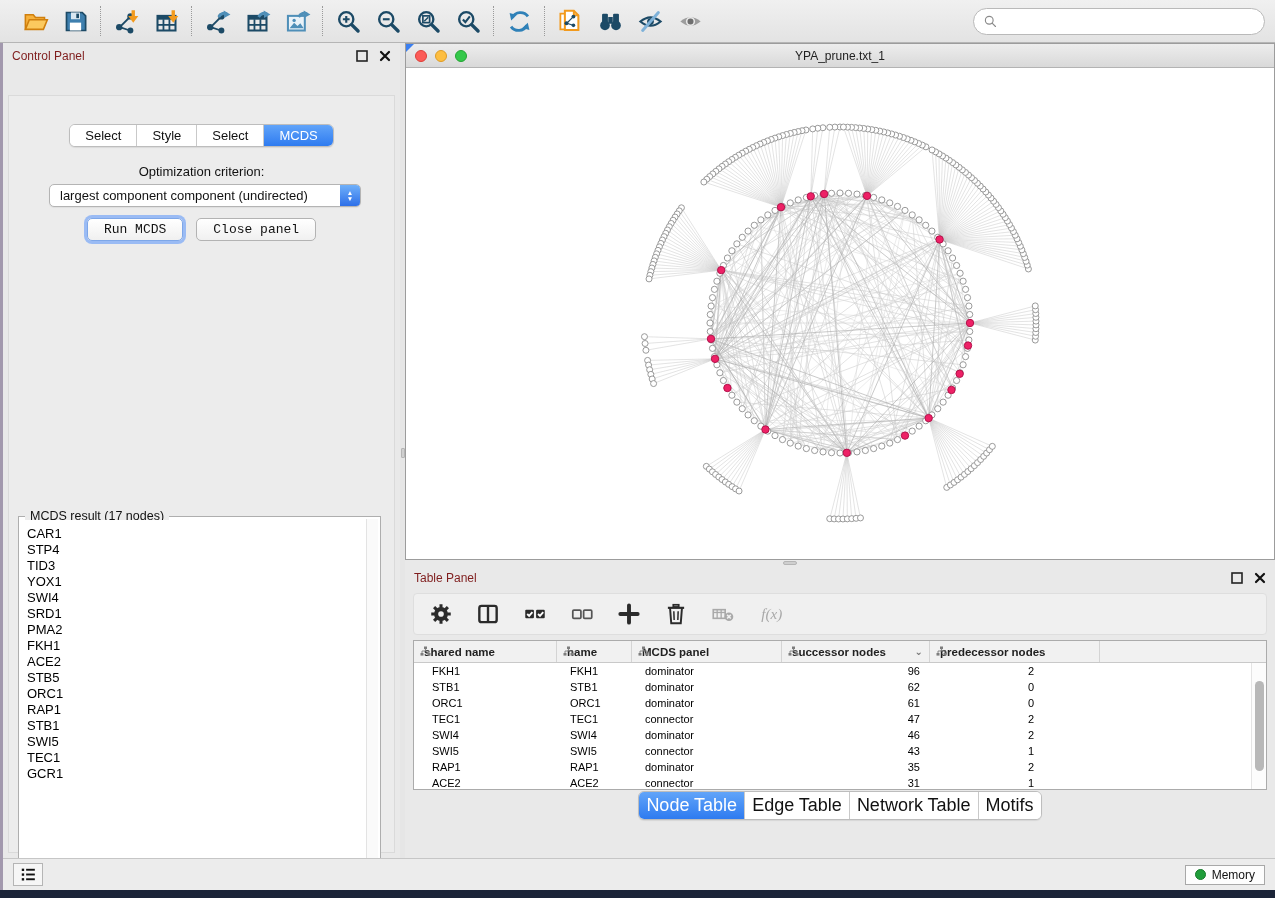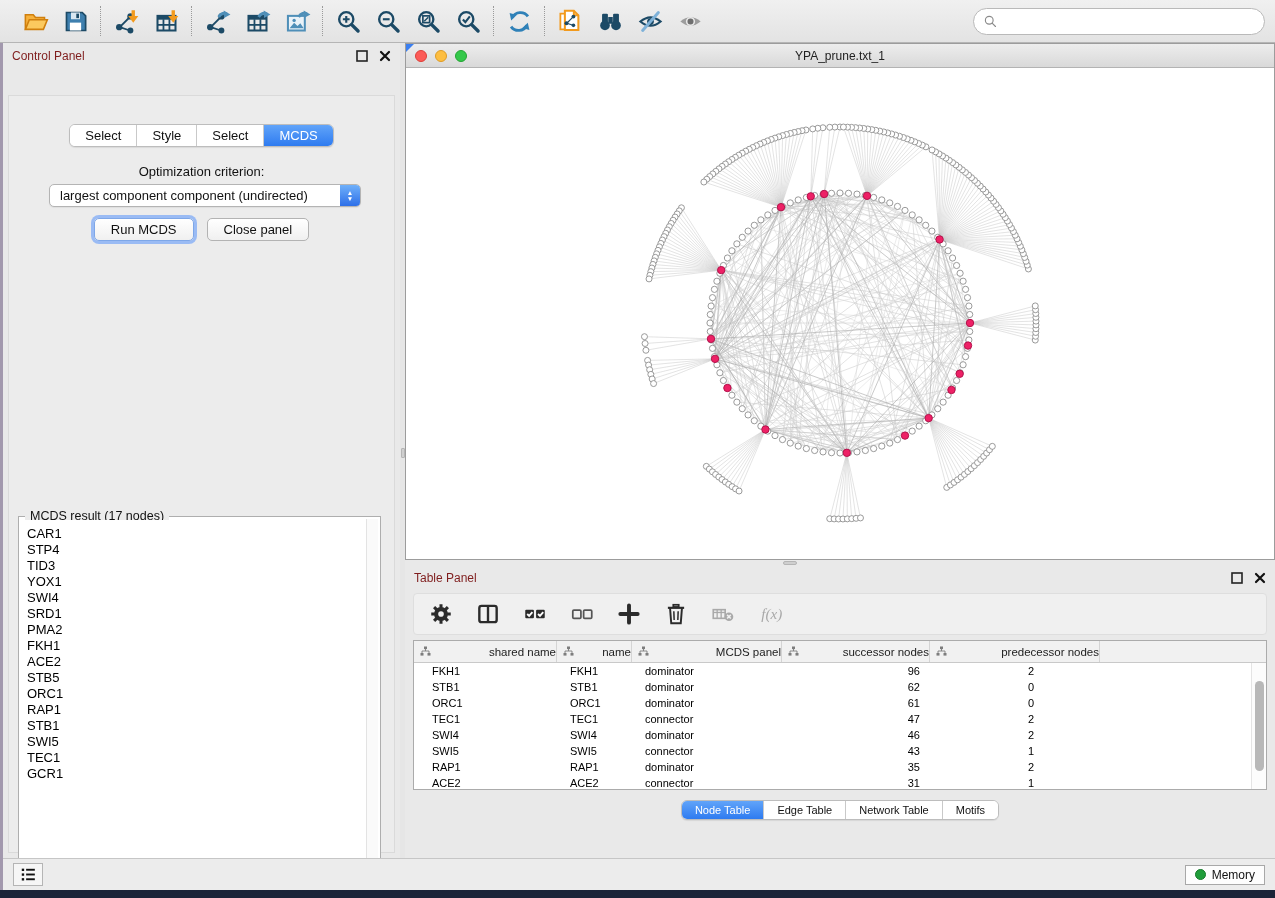--- a/index.html
+++ b/index.html
@@ -26,21 +26,21 @@
   .cp-tabs-row { position:absolute; left:0; top:28px; width:100%; display:flex; justify-content:center; z-index:3; }
   .segmented { display:flex; background:#fff; border:1px solid #bdbdbd; border-radius:6px; overflow:hidden; box-shadow:0 1px 1px rgba(0,0,0,.08); }
   .segmented .seg { padding:3px 15px; font-size:13px; color:#111; border-right:1px solid #c9c9c9; cursor:pointer; background:#fff; white-space:nowrap; }
   .segmented .seg:last-child { border-right:none; }
   .segmented .seg.active { background:linear-gradient(#61a4f9,#2e7bf0); color:#fff; }
   .opt-label { position:absolute; left:0; top:68px; width:100%; text-align:center; font-size:13px; color:#111; }
   .criterion-select { position:absolute; left:40px; top:88px; width:312px; height:23px; background:#fff; border:1px solid #b4b4b4; border-radius:5px; display:flex; align-items:center; cursor:pointer; box-shadow:0 1px 1px rgba(0,0,0,.06); }
   .criterion-select .val { flex:1; font-size:13px; padding-left:10px; color:#111; white-space:nowrap; overflow:hidden; }
   .criterion-select .cap { width:20px; height:21px; border-radius:0 4px 4px 0; background:linear-gradient(#6fb0fa,#2d6fe8); display:flex; flex-direction:column; align-items:center; justify-content:center; color:#fff; font-size:6.5px; line-height:6px; }
   .cp-buttons { position:absolute; left:0; top:122px; width:100%; display:flex; justify-content:center; gap:13px; }
-  .mac-btn { height:23px; padding:0 16px; background:linear-gradient(#ffffff,#f0f0f0); border:1px solid #b3b3b3; border-radius:5px; font-size:13px; color:#111; cursor:pointer; font-family:Liberation Sans, sans-serif; }
+  .mac-btn { height:23px; padding:0 16px; background:linear-gradient(#ffffff,#f0f0f0); border:1px solid #b3b3b3; border-radius:5px; font-size:13px; color:#111; cursor:pointer; font-family:Liberation Mono, monospace; }
   .mac-btn.focus-ring { box-shadow:0 0 0 3px rgba(88,148,251,.55); border-color:#7ea7e8; }
   .groupbox { position:absolute; left:9px; right:13px; top:420px; height:372px; border:1px solid #aeaeae; background:#fff; }
   .groupbox .gb-title { position:absolute; top:-8px; left:6px; background:#ececec; padding:0 5px; font-size:12.5px; color:#111; }
   .gb-list { position:absolute; inset:3px 14px 2px 3px; overflow:hidden; background:#fff; padding:6px 5px; }
   .gb-scroll { position:absolute; top:2px; bottom:2px; right:2px; width:12px; background:#fafafa; border-left:1px solid #e3e3e3; }
   .gb-item { font-size:13px; line-height:16px; color:#000; cursor:default; }
 
   
   .v-divider { position:absolute; left:400px; top:43px; width:5px; bottom:40px; background:#e6e6e6; }
   .v-divider .handle { position:absolute; left:0.5px; top:405px; width:4px; height:10px; background:#cfcfcf; border:1px solid #b5b5b5; border-radius:1px; cursor:col-resize; }
@@ -59,30 +59,30 @@
   .h-divider { position:absolute; left:0; right:0; top:517px; height:5px; background:#e9e9e9; }
   .h-divider .handle { position:absolute; left:378px; top:0.5px; width:14px; height:4px; background:#cfcfcf; border:1px solid #b5b5b5; border-radius:2px; cursor:row-resize; }
 
   
   .table-panel { position:absolute; left:0; right:0; top:522px; bottom:0; background:#e9e9e9; }
   .tp-toolbar { position:absolute; left:8px; right:8px; top:28px; height:42px; background:#f0f0f0; border:1px solid #dedede; border-radius:4px; display:flex; align-items:center; gap:21px; padding:0 14px; }
   .tp-btn { width:26px; height:26px; display:flex; align-items:center; justify-content:center; cursor:pointer; }
   .tp-btn.disabled { cursor:default; }
   .tp-table { position:absolute; left:8px; right:8px; top:75px; bottom:68px; background:#fff; border:1px solid #ababab; overflow:hidden; }
   .nt-header { display:flex; height:22px; background:#f1f1f1; border-bottom:1px solid #c9c9c9; }
-  .nt-hcell { position:relative; border-right:1px solid #d4d4d4; display:flex; align-items:center; justify-content:flex-end; font-size:11.5px; color:#222; cursor:pointer; }
+  .nt-hcell { position:relative; border-right:1px solid #d4d4d4; display:flex; align-items:center; justify-content:flex-start; font-size:11.5px; color:#222; cursor:pointer;font-weight:bold; }
   .nt-hcell .attr-ico { position:absolute; left:6px; top:5px; }
   .nt-hcell .sort { position:absolute; right:6px; color:#777; font-size:10px; }
   .nt-rows { position:absolute; top:22px; left:0; right:16px; bottom:0; }
   .nt-row { display:flex; height:16px; align-items:center; cursor:default; }
   .nt-cell { font-size:11px; color:#000; white-space:nowrap; overflow:hidden; }
   .nt-scroll { position:absolute; top:22px; right:0; bottom:0; width:15px; background:#fcfcfc; border-left:1px solid #e4e4e4; }
   .nt-thumb { position:absolute; left:2.5px; width:9px; top:18px; height:90px; background:#b8b8b8; border-radius:5px; cursor:pointer; }
   .tp-tabs-row { position:absolute; left:0; right:0; bottom:38px; display:flex; justify-content:center; }
-  .tp-tabs-row .seg { font-size:11px; padding:3px 13px; }
+  .tp-tabs-row .seg { font-size:18px; padding:3px 7px; }
 
   
   .status-bar { position:absolute; left:3px; right:0; bottom:8px; height:32px; background:#ececec; border-top:1px solid #c6c6c6; display:flex; align-items:center; padding:0 10px; }
   .list-btn { width:30px; height:23px; background:#f6f6f6; border:1px solid #b5b5b5; display:flex; align-items:center; justify-content:center; cursor:pointer; }
   .memory-btn { margin-left:auto; height:20px; background:#fdfdfd; border:1px solid #a8a8a8; display:flex; align-items:center; gap:6px; padding:0 9px; font-size:12px; color:#111; cursor:pointer; }
   .memory-dot { width:11px; height:11px; border-radius:50%; background:#1f9d3a; border:1px solid #157a2a; }
 </style>
 </head>
 <body>
 

